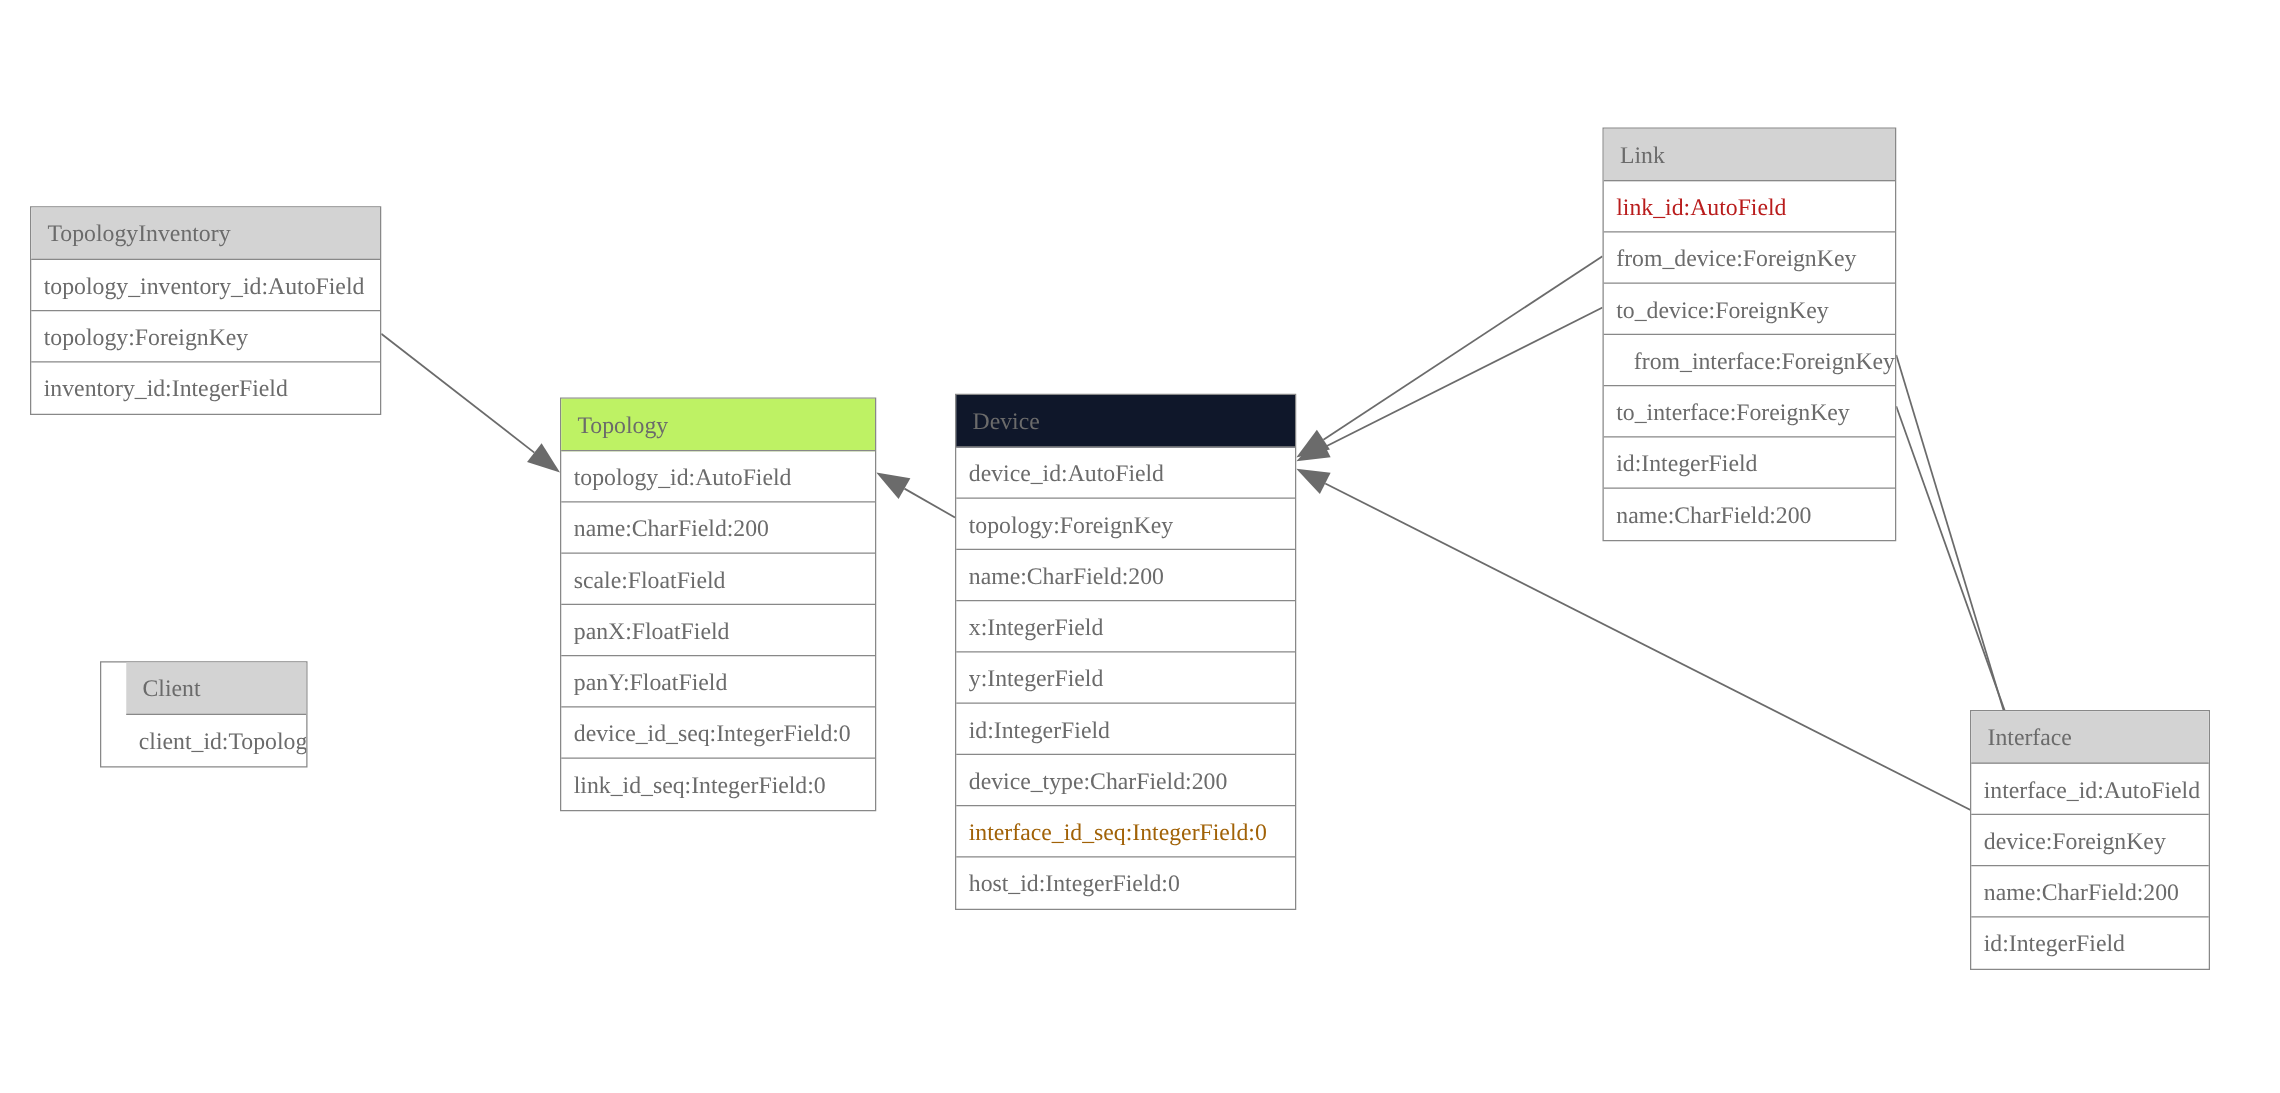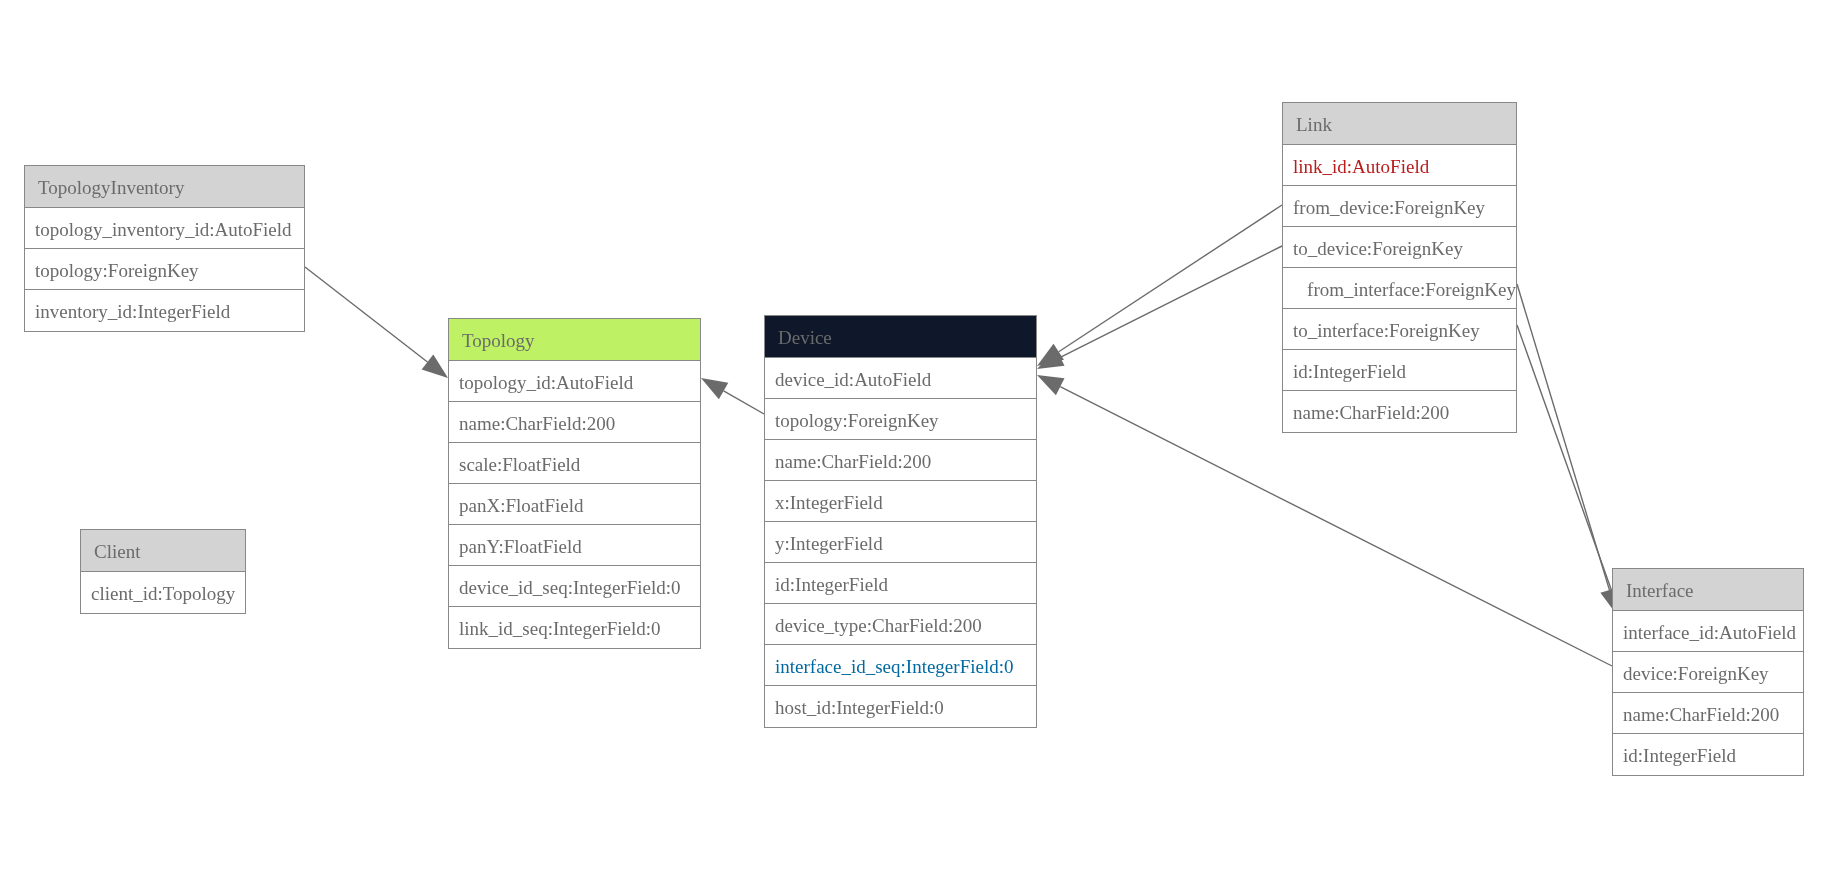--- a/index.html
+++ b/index.html
@@ -99,21 +99,21 @@
 
   <div id="entity-layer">
       <div class="entity" style="left: 24px; top: 165px; width: 281px; border-color: rgb(136, 136, 136);">
         <div class="entity-header" style="height: 42px; background: rgb(211, 211, 211); color: rgb(107, 107, 107); border-bottom-color: rgb(136, 136, 136);">TopologyInventory</div>
         <div class="entity-rows">
           <div class="entity-row" style="height: 41px; color: rgb(107, 107, 107); border-bottom-color: rgb(136, 136, 136);">topology_inventory_id:AutoField</div>
           <div class="entity-row" style="height: 41px; color: rgb(107, 107, 107); border-bottom-color: rgb(136, 136, 136);">topology:ForeignKey</div>
           <div class="entity-row" style="height: 41px; color: rgb(107, 107, 107); border-bottom-color: rgb(136, 136, 136);">inventory_id:IntegerField</div>
         </div>
       </div>
-      <div class="entity" style="left: 80px; top: 529px; width: 166px; border-color: rgb(136, 136, 136);">
+      <div class="entity" style="left: 80px; top: 529px; width: 166px; border-color: rgb(136, 136, 136); padding-left: 20px;">
         <div class="entity-header" style="height: 42px; background: rgb(211, 211, 211); color: rgb(107, 107, 107); border-bottom-color: rgb(136, 136, 136);">Client</div>
         <div class="entity-rows">
           <div class="entity-row" style="height: 41px; color: rgb(107, 107, 107); border-bottom-color: rgb(136, 136, 136);">client_id:Topology</div>
         </div>
       </div>
       <div class="entity" style="left: 448px; top: 318px; width: 253px; border-color: rgb(136, 136, 136);">
         <div class="entity-header" style="height: 42px; background: #bef264; color: rgb(107, 107, 107); border-bottom-color: rgb(136, 136, 136);">Topology</div>
         <div class="entity-rows">
           <div class="entity-row" style="height: 41px; color: rgb(107, 107, 107); border-bottom-color: rgb(136, 136, 136);">topology_id:AutoField</div>
           <div class="entity-row" style="height: 41px; color: rgb(107, 107, 107); border-bottom-color: rgb(136, 136, 136);">name:CharField:200</div>
@@ -127,37 +127,37 @@
       <div class="entity" style="left: 764px; top: 315px; width: 273px; border-color: rgb(136, 136, 136);">
         <div class="entity-header" style="height: 42px; background: #0f172a; color: rgb(107, 107, 107); border-bottom-color: rgb(136, 136, 136);">Device</div>
         <div class="entity-rows">
           <div class="entity-row" style="height: 41px; color: rgb(107, 107, 107); border-bottom-color: rgb(136, 136, 136);">device_id:AutoField</div>
           <div class="entity-row" style="height: 41px; color: rgb(107, 107, 107); border-bottom-color: rgb(136, 136, 136);">topology:ForeignKey</div>
           <div class="entity-row" style="height: 41px; color: rgb(107, 107, 107); border-bottom-color: rgb(136, 136, 136);">name:CharField:200</div>
           <div class="entity-row" style="height: 41px; color: rgb(107, 107, 107); border-bottom-color: rgb(136, 136, 136);">x:IntegerField</div>
           <div class="entity-row" style="height: 41px; color: rgb(107, 107, 107); border-bottom-color: rgb(136, 136, 136);">y:IntegerField</div>
           <div class="entity-row" style="height: 41px; color: rgb(107, 107, 107); border-bottom-color: rgb(136, 136, 136);">id:IntegerField</div>
           <div class="entity-row" style="height: 41px; color: rgb(107, 107, 107); border-bottom-color: rgb(136, 136, 136);">device_type:CharField:200</div>
-          <div class="entity-row" style="height: 41px; color: #0369a1; border-bottom-color: rgb(136, 136, 136);">interface_id_seq:IntegerField:0</div>
+          <div class="entity-row" style="height: 41px; color: #a16207; border-bottom-color: rgb(136, 136, 136);">interface_id_seq:IntegerField:0</div>
           <div class="entity-row" style="height: 41px; color: rgb(107, 107, 107); border-bottom-color: rgb(136, 136, 136);">host_id:IntegerField:0</div>
         </div>
       </div>
       <div class="entity" style="left: 1282px; top: 102px; width: 235px; border-color: rgb(136, 136, 136);">
         <div class="entity-header" style="height: 42px; background: rgb(211, 211, 211); color: rgb(107, 107, 107); border-bottom-color: rgb(136, 136, 136);">Link</div>
         <div class="entity-rows">
           <div class="entity-row" style="height: 41px; color: #b91c1c; border-bottom-color: rgb(136, 136, 136);">link_id:AutoField</div>
           <div class="entity-row" style="height: 41px; color: rgb(107, 107, 107); border-bottom-color: rgb(136, 136, 136);">from_device:ForeignKey</div>
           <div class="entity-row" style="height: 41px; color: rgb(107, 107, 107); border-bottom-color: rgb(136, 136, 136);">to_device:ForeignKey</div>
           <div class="entity-row" style="height: 41px; color: rgb(107, 107, 107); border-bottom-color: rgb(136, 136, 136); text-align: right;">from_interface:ForeignKey</div>
           <div class="entity-row" style="height: 41px; color: rgb(107, 107, 107); border-bottom-color: rgb(136, 136, 136);">to_interface:ForeignKey</div>
           <div class="entity-row" style="height: 41px; color: rgb(107, 107, 107); border-bottom-color: rgb(136, 136, 136);">id:IntegerField</div>
           <div class="entity-row" style="height: 41px; color: rgb(107, 107, 107); border-bottom-color: rgb(136, 136, 136);">name:CharField:200</div>
         </div>
       </div>
-      <div class="entity" style="left: 1612px; top: 568px; width: 192px; border-color: rgb(136, 136, 136);">
+      <div class="entity" style="left: 1576px; top: 568px; width: 192px; border-color: rgb(136, 136, 136);">
         <div class="entity-header" style="height: 42px; background: rgb(211, 211, 211); color: rgb(107, 107, 107); border-bottom-color: rgb(136, 136, 136);">Interface</div>
         <div class="entity-rows">
           <div class="entity-row" style="height: 41px; color: rgb(107, 107, 107); border-bottom-color: rgb(136, 136, 136);">interface_id:AutoField</div>
           <div class="entity-row" style="height: 41px; color: rgb(107, 107, 107); border-bottom-color: rgb(136, 136, 136);">device:ForeignKey</div>
           <div class="entity-row" style="height: 41px; color: rgb(107, 107, 107); border-bottom-color: rgb(136, 136, 136);">name:CharField:200</div>
           <div class="entity-row" style="height: 41px; color: rgb(107, 107, 107); border-bottom-color: rgb(136, 136, 136);">id:IntegerField</div>
         </div>
       </div>
     </div>
 

